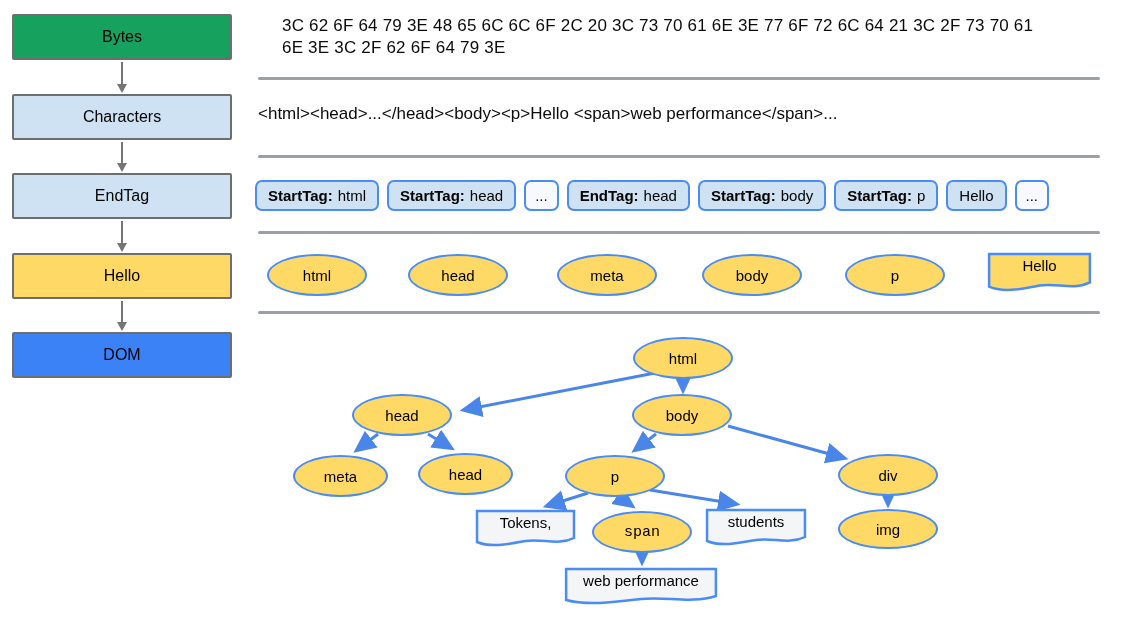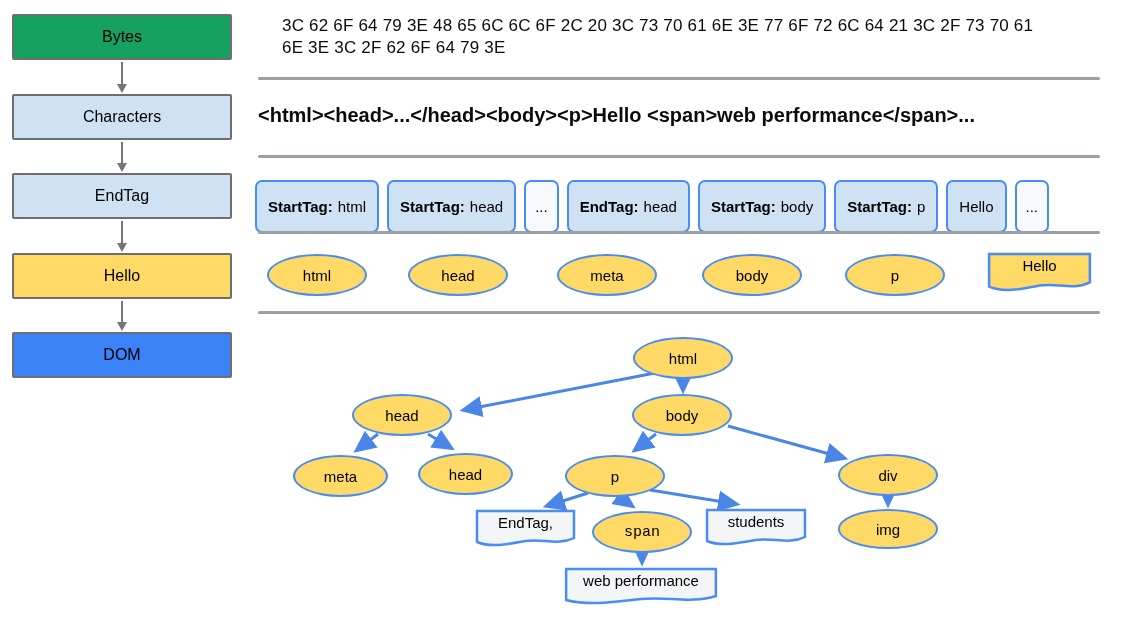--- a/index.html
+++ b/index.html
@@ -33,27 +33,27 @@
   .fa3{top:221px;height:22px;}
   .fa4{top:301px;height:21px;}
 
   
   .divider{position:absolute;left:258px;width:842px;height:3px;background:#9aa0a6;border-radius:2px;}
   .dv1{top:77px;} .dv2{top:155px;} .dv3{top:231px;} .dv4{top:311px;}
 
   
   .bytes-text{position:absolute;left:258px;top:15px;width:820px;
     font-size:17px;font-weight:500;line-height:22px;letter-spacing:.2px;white-space:nowrap;margin-left:24px;}
-  .chars-text{position:absolute;left:258px;top:104px;font-size:20px;font-weight:700;white-space:nowrap;}
+  .chars-text{position:absolute;left:258px;top:104px;font-size:17px;font-weight:400;white-space:nowrap;}
 
   
   .token-row{position:absolute;left:255px;top:180px;display:flex;gap:8px;align-items:stretch;}
   .token-box{
     border:2.5px solid #4a8cf5;border-radius:7px;background:#cfe2f3;
-    padding:16px 11px;font-size:15px;display:flex;gap:5px;align-items:center;
+    padding:5px 11px;font-size:15px;display:flex;gap:5px;align-items:center;
     color:#000;white-space:nowrap;
   }
   .token-box .tk-label{font-weight:700;}
   .token-box--plain{background:#f7f9fd;padding:5px 9px;}
 
   
   .ellipse{
     position:absolute;width:100px;height:42px;
     border:2.5px solid #4a8cf5;border-radius:50%;background:#ffd966;
     display:flex;align-items:center;justify-content:center;font-size:15px;color:#000;
@@ -193,21 +193,21 @@
   <div class="ellipse tr-link">head</div>
   <div class="ellipse tr-p">p</div>
   <div class="ellipse tr-div">div</div>
   <div class="ellipse tr-span">span</div>
   <div class="ellipse tr-img">img</div>
 
   <div class="doc-node doc-hello-tree">
     <svg viewBox="0 0 100 40" preserveAspectRatio="none">
       <path d="M2 2 L98 2 L98 29 C82 37, 66 29, 50 32 C34 35, 16 39, 2 33 Z" fill="#f4f5f7" stroke="#4a8cf5" stroke-width="2.5" vector-effect="non-scaling-stroke"></path>
     </svg>
-    <span class="doc-label">EndTag,</span>
+    <span class="doc-label">Tokens,</span>
   </div>
   <div class="doc-node doc-webperf">
     <svg viewBox="0 0 100 40" preserveAspectRatio="none">
       <path d="M2 2 L98 2 L98 29 C82 37, 66 29, 50 32 C34 35, 16 39, 2 33 Z" fill="#f4f5f7" stroke="#4a8cf5" stroke-width="2.5" vector-effect="non-scaling-stroke"></path>
     </svg>
     <span class="doc-label">web performance</span>
   </div>
   <div class="doc-node doc-students">
     <svg viewBox="0 0 100 40" preserveAspectRatio="none">
       <path d="M2 2 L98 2 L98 29 C82 37, 66 29, 50 32 C34 35, 16 39, 2 33 Z" fill="#f4f5f7" stroke="#4a8cf5" stroke-width="2.5" vector-effect="non-scaling-stroke"></path>

